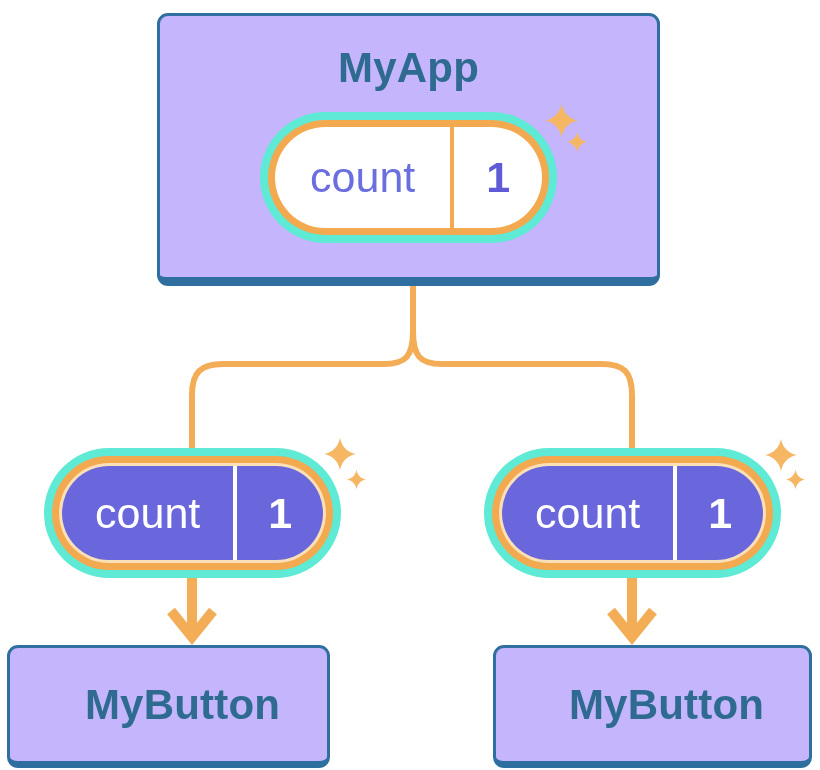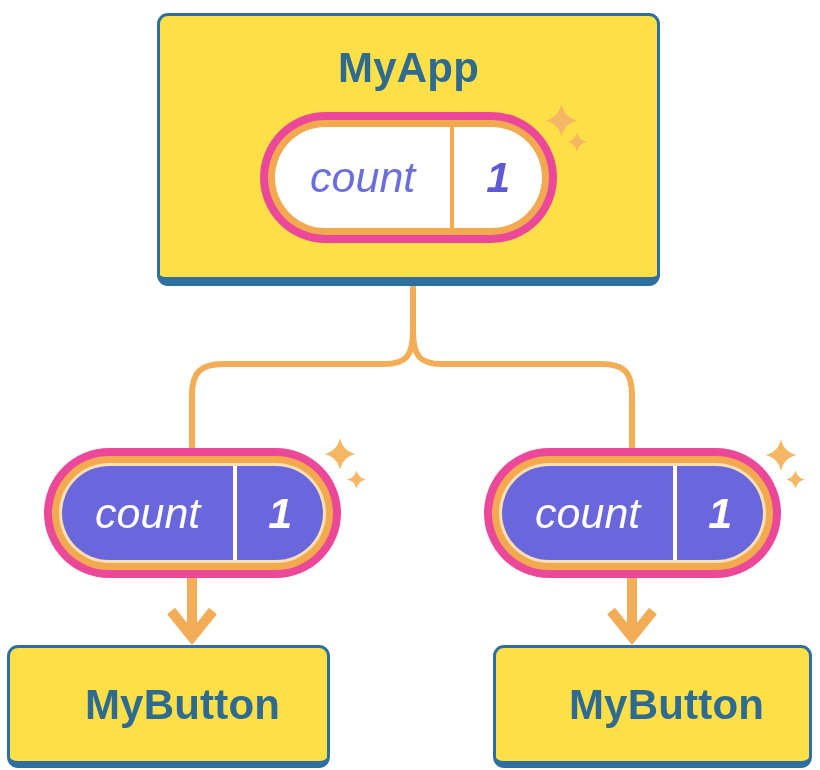--- a/index.html
+++ b/index.html
@@ -17,21 +17,21 @@
   }
   svg.wires {
     position: absolute;
     left: 0; top: 0;
     width: 820px; height: 770px;
     pointer-events: none;
   }
   
   .card {
     position: absolute;
-    background: #fde047;
+    background: #c4b5fd;
     border: 3px solid #2E6FA0;
     border-radius: 11px;
     box-sizing: border-box;
   }
   .card-parent {
     left: 157px; top: 13px;
     width: 503px; height: 273px;
     border-bottom-width: 9px;
   }
   .card-child {
@@ -53,24 +53,23 @@
   }
   .card-parent .card-title {
     position: absolute;
     top: 28px; left: 0; right: 0;
     text-align: center;
   }
   
   .pill {
     position: absolute;
     border-radius: 999px;
-    background: #ec4899;           
+    background: #5eead4;           
     padding: 8px;
     box-sizing: border-box;
-    font-style: italic;
   }
   .pill-ring {
     background: #F3A94F;           
     border-radius: 999px;
     width: 100%; height: 100%;
     padding: 7px;
     box-sizing: border-box;
   }
   .pill-body {
     border-radius: 999px;

